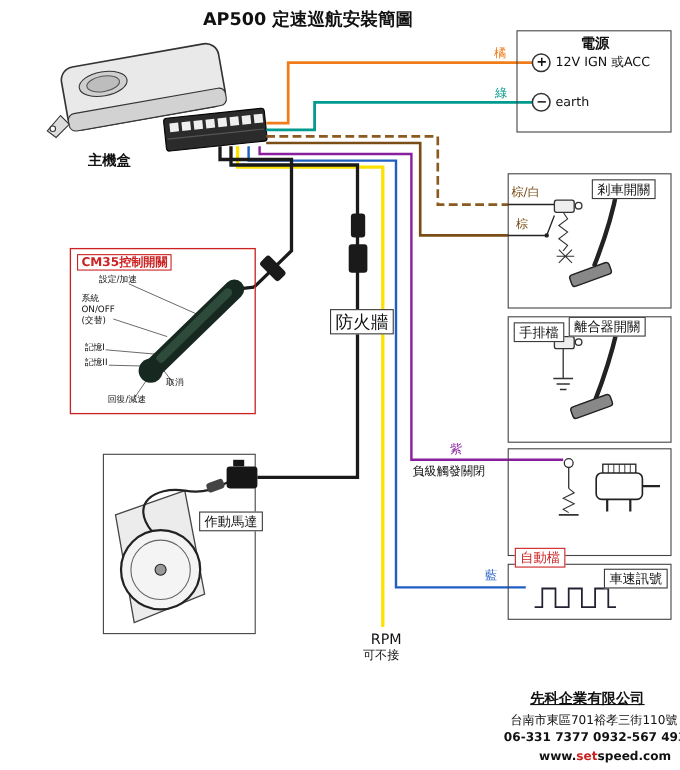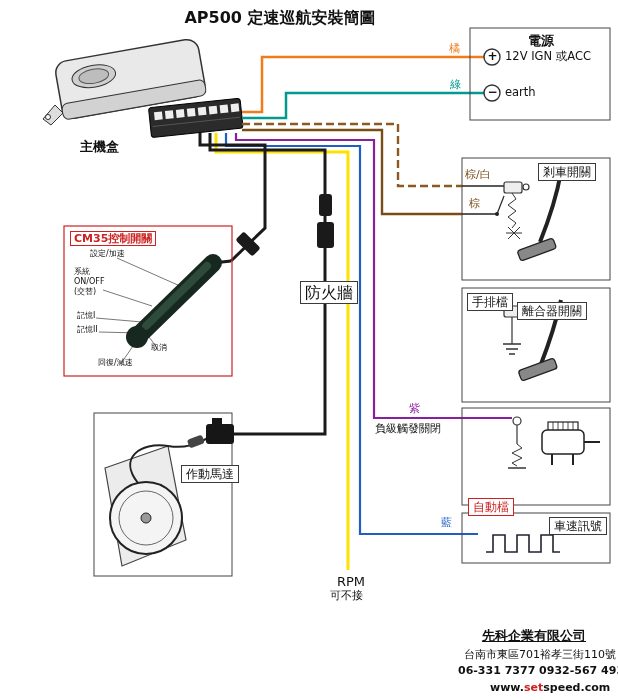--- a/index.html
+++ b/index.html
@@ -162,21 +162,21 @@
   <div class="lbl" style="left:505px;top:50px;font-size:11.5px;">12V IGN 或ACC</div>
   <div class="lbl" style="left:450px;top:78px;font-size:11px;color:#009a8e;">綠</div>
   <div class="lbl" style="left:486px;top:85px;width:13px;text-align:center;font-size:12px;font-weight:bold;">−</div>
   <div class="lbl" style="left:505px;top:86px;font-size:11.5px;">earth</div>
 
   <div class="lbl" style="left:465px;top:168px;font-size:11px;color:#7a4c16;">棕/白</div>
   <div class="lbl boxed" style="left:538px;top:163px;font-size:12px;text-align:right;">剎車開關</div>
   <div class="lbl" style="left:469px;top:197px;font-size:11px;color:#7a4c16;">棕</div>
 
   <div class="lbl boxed" style="left:467px;top:293px;font-size:12px;">手排檔</div>
-  <div class="lbl boxed" style="left:517px;top:302px;font-size:12px;">離合器開關</div>
+  <div class="lbl boxed" style="left:517px;top:288px;font-size:12px;">離合器開關</div>
 
   <div class="lbl" style="left:409px;top:402px;font-size:11px;color:#8a1f9e;">紫</div>
   <div class="lbl" style="left:375px;top:422px;font-size:11px;">負級觸發關閉</div>
   <div class="lbl boxed" style="left:468px;top:498px;font-size:12px;color:#cc2222;border-color:#cc2222;">自動檔</div>
 
   <div class="lbl" style="left:441px;top:516px;font-size:11px;color:#1f5fc4;">藍</div>
   <div class="lbl boxed" style="left:549px;top:517px;font-size:12px;">車速訊號</div>
 
   <div class="lbl boxed" style="left:70px;top:231px;font-size:11px;font-weight:bold;color:#cc2222;border-color:#cc2222;padding:0 3px;">CM35控制開關</div>
   <div class="lbl" style="left:90px;top:249px;font-size:8px;">設定/加速</div>

